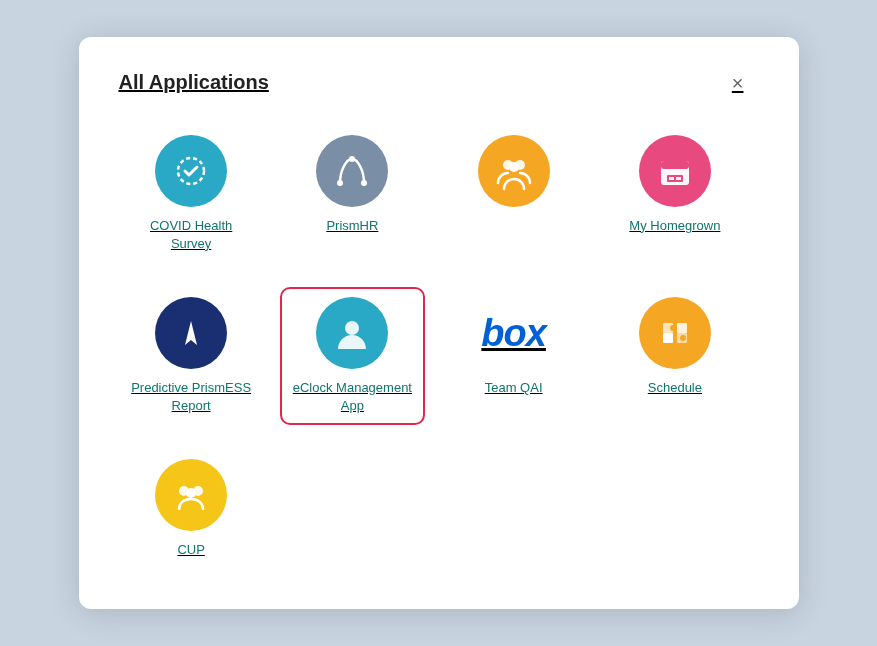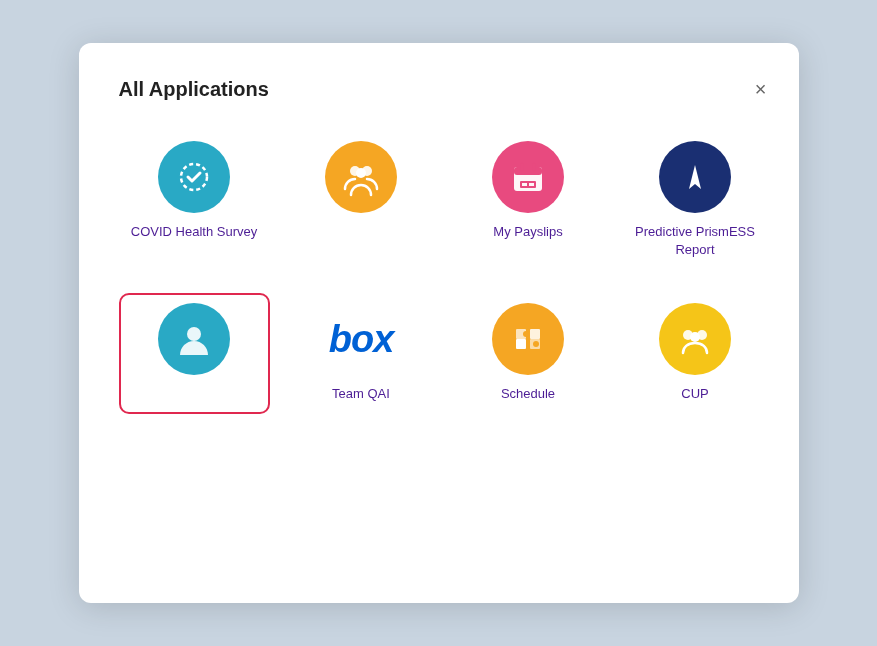--- a/index.html
+++ b/index.html
@@ -10,23 +10,24 @@
       display: flex;
       align-items: center;
       justify-content: center;
       font-family: -apple-system, BlinkMacSystemFont, 'Segoe UI', Arial, sans-serif;
     }
     .modal {
       background: #fff;
       border-radius: 12px;
       width: 720px;
       min-height: 560px;
-      padding: 32px 28px 40px 40px;
+      padding: 32px 51px 40px 40px;
       box-shadow: 0 4px 32px rgba(0,0,0,0.15);
       position: relative;
+      text-decoration: underline;
     }
     .modal-header {
       display: flex;
       justify-content: space-between;
       align-items: center;
       margin-bottom: 28px;
     }
     .modal-title {
       font-size: 20px;
       font-weight: 600;
@@ -65,21 +66,21 @@
       border-radius: 50%;
       display: flex;
       align-items: center;
       justify-content: center;
       margin-bottom: 10px;
       font-size: 32px;
       color: #fff;
     }
     .app-label {
       font-size: 13px;
-      color: #4c1d95;
+      color: #0f766e;
       text-align: center;
       line-height: 1.4;
     }
     
     .icon-covid { background: #29a9c5; }
     .icon-rota { background: #f5a623; }
     .icon-teamhours { background: #f06292; }
     .icon-prismhr { background: #7a8fa6; }
     .icon-prismess { background: #7a8fa6; }
     .icon-customer { background: #f5a623; }
@@ -123,20 +124,31 @@
   <div class="app-item">
         <div class="app-icon icon-covid">
           <svg viewBox="0 0 40 40" fill="none">
         <circle cx="20" cy="20" r="13" stroke="white" stroke-width="2.5" stroke-dasharray="4 3"></circle>
         <path d="M14 20l4 4 8-8" stroke="white" stroke-width="3" stroke-linecap="round" stroke-linejoin="round"></path>
       </svg>
         </div>
         <span class="app-label">COVID Health Survey</span>
       </div>
       <div class="app-item">
+        <div class="app-icon icon-prismhr">
+          <svg viewBox="0 0 40 40" fill="none">
+        <path d="M8 32 C8 20 14 8 20 8 C26 8 32 20 32 32" stroke="white" stroke-width="2.5" stroke-linecap="round"></path>
+        <circle cx="20" cy="8" r="3" fill="white"></circle>
+        <circle cx="8" cy="32" r="3" fill="white"></circle>
+        <circle cx="32" cy="32" r="3" fill="white"></circle>
+      </svg>
+        </div>
+        <span class="app-label">PrismHR</span>
+      </div>
+      <div class="app-item">
         <div class="app-icon icon-customer">
           <svg viewBox="0 0 40 40" fill="none">
         <circle cx="14" cy="14" r="5" fill="white" opacity="0.9"></circle>
         <circle cx="26" cy="14" r="5" fill="white" opacity="0.9"></circle>
         <path d="M4 32c0-5.523 4.477-10 10-10" stroke="white" stroke-width="2.5" stroke-linecap="round"></path>
         <path d="M26 22c5.523 0 10 4.477 10 10" stroke="white" stroke-width="2.5" stroke-linecap="round"></path>
         <circle cx="20" cy="16" r="5" fill="white"></circle>
         <path d="M10 38c0-5.523 4.477-10 10-10s10 4.477 10 10" stroke="white" stroke-width="2.5" stroke-linecap="round"></path>
       </svg>
         </div>
@@ -148,37 +160,38 @@
         <rect x="6" y="10" width="28" height="8" rx="3" fill="#e84a7f"></rect>
         <line x1="13" y1="25" x2="27" y2="25" stroke="#e84a7f" stroke-width="2" stroke-linecap="round"></line>
         <line x1="13" y1="30" x2="27" y2="30" stroke="#e84a7f" stroke-width="2" stroke-linecap="round"></line>
         <line x1="13" y1="25" x2="13" y2="30" stroke="#e84a7f" stroke-width="2"></line>
         <line x1="20" y1="25" x2="20" y2="30" stroke="#e84a7f" stroke-width="2"></line>
         <line x1="27" y1="25" x2="27" y2="30" stroke="#e84a7f" stroke-width="2"></line>
         <line x1="14" y1="7" x2="14" y2="13" stroke="#e84a7f" stroke-width="2.5" stroke-linecap="round"></line>
         <line x1="26" y1="7" x2="26" y2="13" stroke="#e84a7f" stroke-width="2.5" stroke-linecap="round"></line>
       </svg>
         </div>
-        <span class="app-label">My Payslips</span>
+        <span class="app-label">My Homegrown</span>
       </div>
       <div class="app-item">
         <div class="app-icon icon-predictive">
           <svg viewBox="0 0 40 40" fill="none">
         <polygon points="20,8 26,32 20,27 14,32" fill="white"></polygon>
       </svg>
         </div>
         <span class="app-label">Predictive PrismESS Report</span>
       </div>
       <div class="app-item selected">
         <div class="app-icon icon-eclock">
           <svg viewBox="0 0 40 40" fill="none">
         <circle cx="20" cy="15" r="7" fill="white" opacity="0.9"></circle>
         <path d="M6 36c0-7.732 6.268-14 14-14s14 6.268 14 14" fill="white" opacity="0.9"></path>
       </svg>
         </div>
+        <span class="app-label">eClock Management App</span>
       </div>
       <div class="app-item app-item-box">
         <div class="app-icon icon-box" style="background: transparent;">
           <div class="box-logo"><span style="font-style:italic;font-weight:700;font-size:38px;color:#0061d5;">box</span></div>
         </div>
         <span class="app-label">Team QAI</span>
       </div>
       <div class="app-item">
         <div class="app-icon icon-homegrown" style="background: rgb(245, 166, 35);">
           <svg viewBox="0 0 40 40" fill="none">

